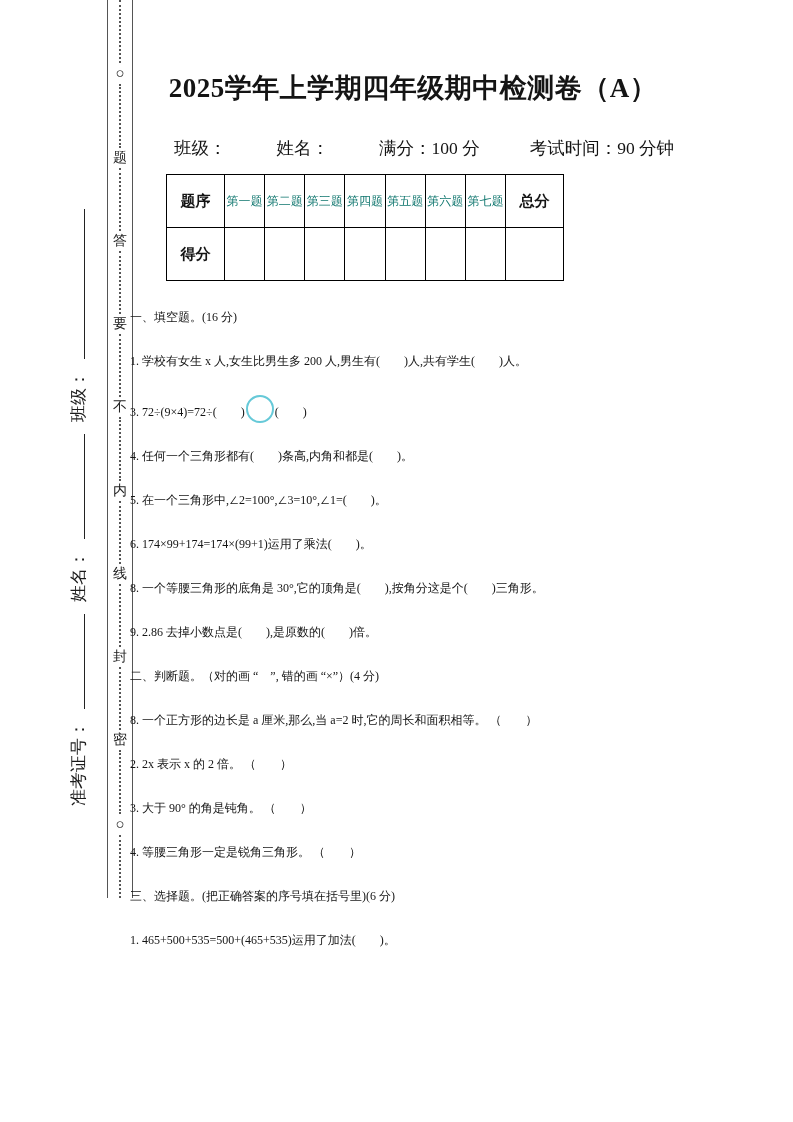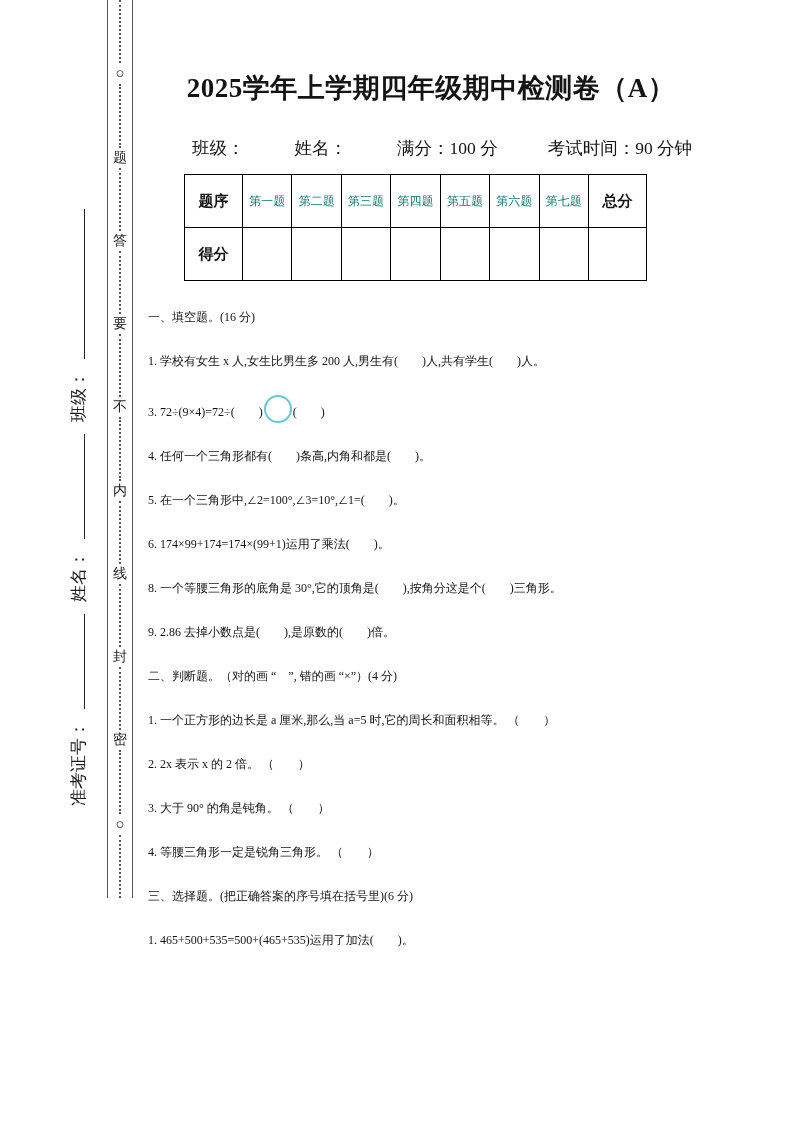--- a/index.html
+++ b/index.html
@@ -18,26 +18,26 @@
   
   .rail{position:absolute;left:63px;top:806px;width:650px;height:26px;
         transform-origin:0 0;transform:rotate(-90deg);
         display:flex;align-items:flex-end;gap:12px;
         font-size:17px;color:#1a1a1a;white-space:nowrap;}
   .rail .lbl{line-height:21px;}
   .rln{border-bottom:1.5px solid #222;margin-bottom:4px;height:0;}
   .rln.w95{width:95px;} .rln.w105{width:105px;} .rln.w150{width:150px;}
 
   
-  .main{position:absolute;left:148px;top:64px;width:556px;}
+  .main{position:absolute;left:130px;top:64px;width:556px;}
   .title{text-align:center;font-size:27px;font-weight:bold;letter-spacing:.5px;
          margin:6px 0 0 10px;font-family:"Liberation Serif",serif;}
   .info-row{margin:30px 0 0 44px;display:flex;gap:50px;font-size:17.5px;white-space:nowrap;}
 
-  table.score{margin:14px 0 0 36px;border-collapse:collapse;table-layout:fixed;width:463px;}
+  table.score{margin:14px 0 0 36px;border-collapse:collapse;table-layout:fixed;width:398px;}
   table.score th,table.score td{border:1px solid #000;height:52px;text-align:center;
         vertical-align:middle;padding:0;overflow:hidden;}
   table.score col.c-first,table.score col.c-last{width:58px;}
   .cell-big{font-size:15px;font-weight:bold;font-family:"Liberation Serif",sans-serif;}
   .cell-small{font-size:12px;font-weight:normal;color:#0f766e;}
 
   .questions{margin-top:26px;}
   .qline{font-size:12px;line-height:21px;margin-bottom:23px;white-space:nowrap;
          font-family:"Liberation Serif",sans-serif;}
   .sect{font-family:"Liberation Serif",serif;}
@@ -135,21 +135,21 @@
     <div class="qline">
       <span>3. 72÷(9×4)=72÷(　　)</span><span class="op-circle"></span><span>(　　)</span>
     </div>
     <div class="qline">4. 任何一个三角形都有(　　)条高,内角和都是(　　)。</div>
     <div class="qline">5. 在一个三角形中,∠2=100°,∠3=10°,∠1=(　　)。</div>
     <div class="qline">6. 174×99+174=174×(99+1)运用了乘法(　　)。</div>
     <div class="qline">8. 一个等腰三角形的底角是 30°,它的顶角是(　　),按角分这是个(　　)三角形。</div>
     <div class="qline">9. 2.86 去掉小数点是(　　),是原数的(　　)倍。</div>
 
     <div class="qline sect">二、判断题。（对的画 “　”, 错的画 “×”）(4 分)</div>
-    <div class="qline">1. 一个正方形的边长是 a 厘米,那么,当 a=5 时,它的周长和面积相等。 （　　）</div>
+    <div class="qline">8. 一个正方形的边长是 a 厘米,那么,当 a=2 时,它的周长和面积相等。 （　　）</div>
     <div class="qline">2. 2x 表示 x 的 2 倍。 （　　）</div>
     <div class="qline">3. 大于 90° 的角是钝角。 （　　）</div>
     <div class="qline">4. 等腰三角形一定是锐角三角形。 （　　）</div>
 
     <div class="qline sect">三、选择题。(把正确答案的序号填在括号里)(6 分)</div>
     <div class="qline">1. 465+500+535=500+(465+535)运用了加法(　　)。</div>
   </div>
 
 </div>
 

